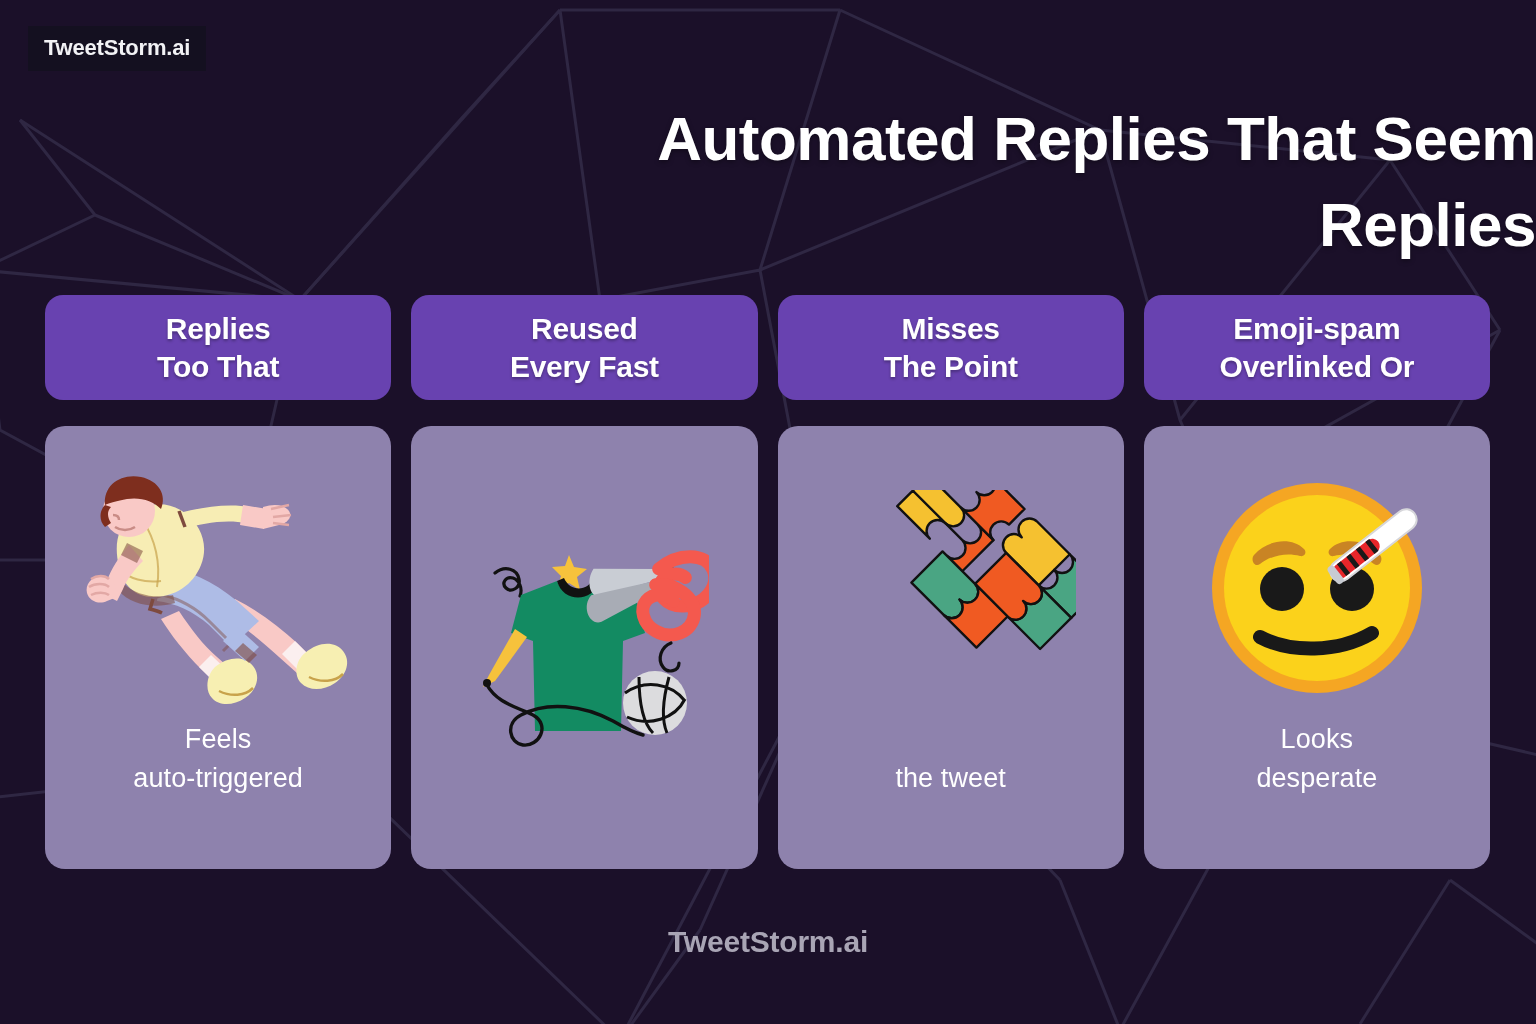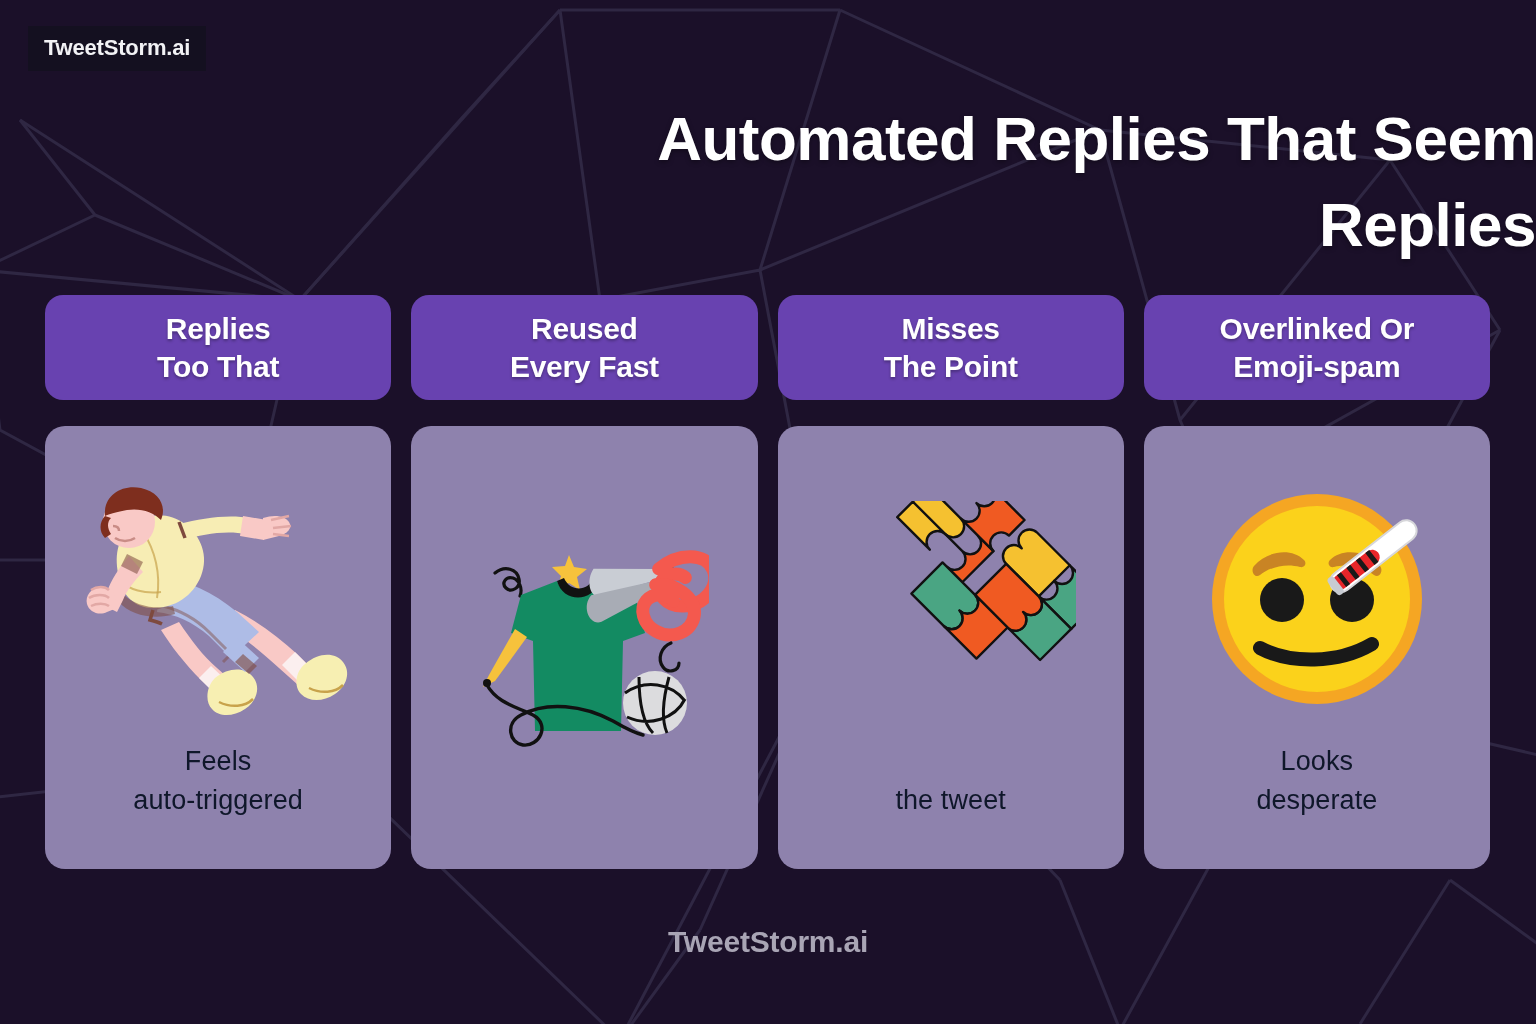--- a/index.html
+++ b/index.html
@@ -52,21 +52,21 @@
     height:443px;
     display:flex; flex-direction:column; align-items:center;
     padding:30px 14px 24px 14px;
   }
   .art{
     flex:1 1 auto; width:100%;
     display:flex; align-items:center; justify-content:center;
   }
   .art svg{ display:block; }
   .caption{
-    margin-bottom:26px; text-align:center; color:#0f172a;
+    margin-bottom:48px; text-align:center; color:#ffffff;
     font-size:27px; line-height:1.42; font-weight:300;
     letter-spacing:.1px;
   }
 
   .footer{
     position:absolute; left:0; top:925px; width:1536px; z-index:5;
     text-align:center; color:#A9A5B5;
     font-size:30px; font-weight:bold; letter-spacing:-0.2px;
   }
 </style>
@@ -216,22 +216,22 @@
         </svg>
       </div>
       <div class="caption">
         <div>the tweet</div>
       </div>
     </div>
   </div>
 
   <div class="col">
     <div class="head-card">
+      <div class="ln">Emoji-spam</div>
       <div class="ln">Overlinked Or</div>
-      <div class="ln">Emoji-spam</div>
     </div>
     <div class="body-card">
       <div class="art">
         <svg width="222" height="222" viewBox="0 0 222 222">
           <circle cx="111" cy="111" r="105" fill="#F5A623"></circle>
           <circle cx="111" cy="111" r="93" fill="#FBD21B"></circle>
 
           <path d="M48 78 c14 -16 38 -18 50 -6 c3 3 1 8 -4 7 c-14 -4 -30 0 -40 8 c-5 4 -10 -4 -6 -9 z" fill="#C98424"></path>
           <path d="M174 78 c-14 -16 -38 -18 -50 -6 c-3 3 -1 8 4 7 c14 -4 30 0 40 8 c5 4 10 -4 6 -9 z" fill="#C98424"></path>
 

